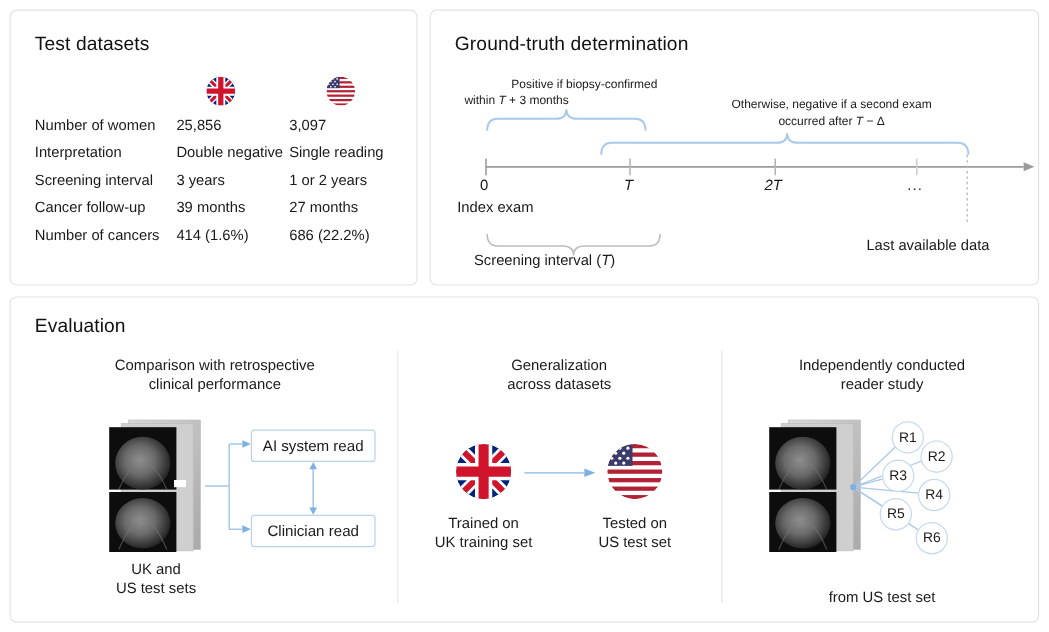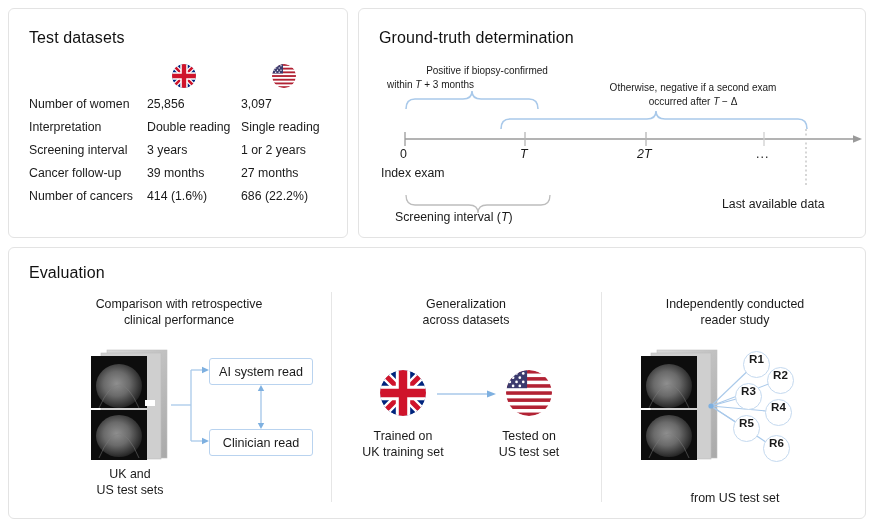--- a/index.html
+++ b/index.html
@@ -59,21 +59,21 @@
     border:1px solid #b9d3ef;border-radius:3px;background:#fff;
     font-size:12.6px;color:#1a1a1a;
     display:flex;align-items:center;justify-content:center;
   }
   .caption{position:absolute;text-align:center;font-size:12.4px;line-height:16px;color:#1a1a1a;}
   .mam{position:absolute;}
   .rcircle{
     position:absolute;width:25px;height:25px;border-radius:50%;
     border:1px solid #c4d9ef;background:#fff;
     font-size:11.6px;color:#1a1a1a;
-    display:flex;justify-content:center;font-weight:bold;
+    display:flex;align-items:center;justify-content:center;
   }
   svg{overflow:visible;}
 </style>
 </head>
 <body>
 
 <div class="card" id="card-datasets">
   <div class="card-title" style="left:20px;top:20px;">Test datasets</div>
 
   <div class="flag" style="left:163px;top:55px;">
@@ -129,21 +129,21 @@
   </div>
 
   <div class="tbl">
     <div class="trow">
       <div class="c0">Number of women</div>
       <div class="c1">25,856</div>
       <div class="c2">3,097</div>
     </div>
     <div class="trow">
       <div class="c0">Interpretation</div>
-      <div class="c1">Double reading</div>
+      <div class="c1">Double negative</div>
       <div class="c2">Single reading</div>
     </div>
     <div class="trow">
       <div class="c0">Screening interval</div>
       <div class="c1">3 years</div>
       <div class="c2">1 or 2 years</div>
     </div>
     <div class="trow">
       <div class="c0">Cancer follow-up</div>
       <div class="c1">39 months</div>

